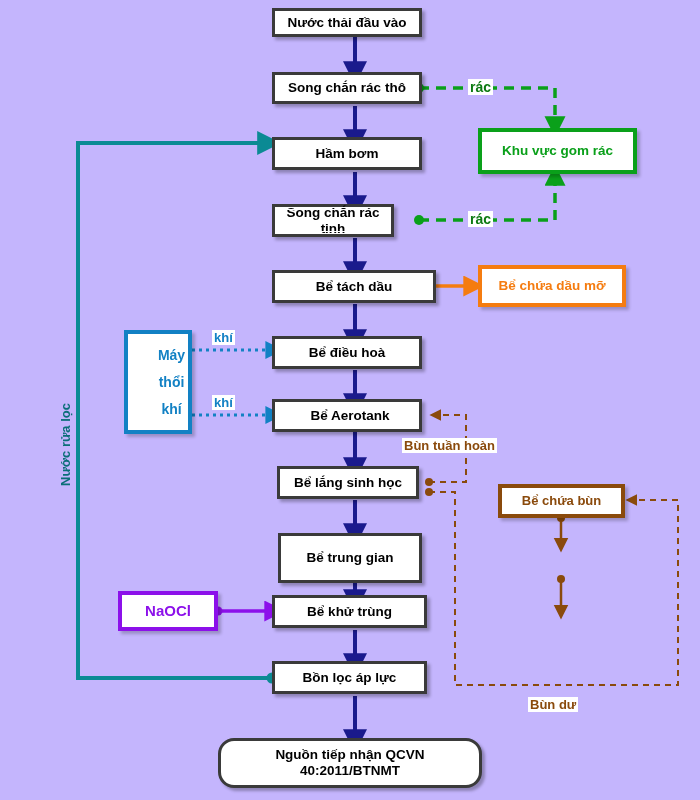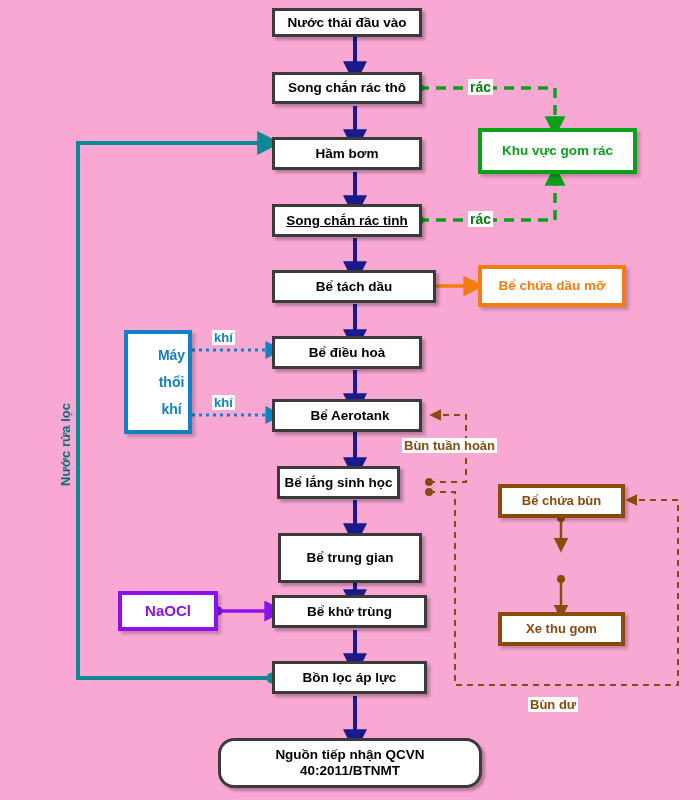--- a/index.html
+++ b/index.html
@@ -7,21 +7,21 @@
     padding: 0;
     background: #ffffff;
   }
   body {
     font-family: "Liberation Sans", "DejaVu Sans", sans-serif;
   }
   #diagram-root {
     position: relative;
     width: 700px;
     height: 800px;
-    background: #f9a8d4;
+    background: #c4b5fd;
     overflow: hidden;
   }
   #edge-layer {
     position: absolute;
     left: 0; top: 0;
     width: 700px;
     height: 800px;
   }
   .node {
     position: absolute;
@@ -211,41 +211,41 @@
   <div class="node proc" style="left:272px; top:72px; width:150px; height:32px;">
     <span class="inner"></span>
     <span class="label">Song chắn rác thô</span>
   </div>
 
   <div class="node proc" style="left:272px; top:137px; width:150px; height:33px;">
     <span class="inner"></span>
     <span class="label">Hầm bơm</span>
   </div>
 
-  <div class="node proc" style="left:272px; top:204px; width:150px; height:33px;text-decoration:underline;">
+  <div class="node proc" style="left:272px; top:204px; width:122px; height:33px;">
     <span class="inner"></span>
     <span class="label">Song chắn rác tinh</span>
   </div>
 
   <div class="node proc" style="left:272px; top:270px; width:164px; height:33px;">
     <span class="inner"></span>
     <span class="label">Bể tách dầu</span>
   </div>
 
   <div class="node proc" style="left:272px; top:336px; width:150px; height:33px;">
     <span class="inner"></span>
     <span class="label">Bể điều hoà</span>
   </div>
 
   <div class="node proc" style="left:272px; top:399px; width:150px; height:33px;padding-left:6px;">
     <span class="inner"></span>
     <span class="label">Bể Aerotank</span>
   </div>
 
-  <div class="node proc" style="left:277px; top:466px; width:123px; height:33px;">
+  <div class="node proc" style="left:277px; top:466px; width:142px; height:33px;">
     <span class="inner"></span>
     <span class="label">Bể lắng sinh học</span>
   </div>
 
   <div class="node proc" style="left:278px; top:533px; width:144px; height:50px;">
     <span class="inner"></span>
     <span class="label">Bể trung gian</span>
   </div>
 
   <div class="node proc" style="left:272px; top:595px; width:155px; height:33px;">
@@ -280,23 +280,20 @@
 
   <div class="node purple" style="left:118px; top:591px; width:100px; height:40px;">
     <span class="label">NaOCl</span>
   </div>
 
   <div class="node brown" style="left:498px; top:484px; width:127px; height:34px;">
     <span class="label">Bể chứa bùn</span>
   </div>
 
 
-  <div class="node brown" style="left:498px; top:612px; width:127px; height:34px;">
-    <span class="label">Xe thu gom</span>
-  </div>
 
   <div class="edge-label green" style="left:468px; top:79px;">
     <span>rác</span>
   </div>
 
   <div class="edge-label green" style="left:468px; top:211px;">
     <span>rác</span>
   </div>
 
   <div class="edge-label blue" style="left:212px; top:330px;">

